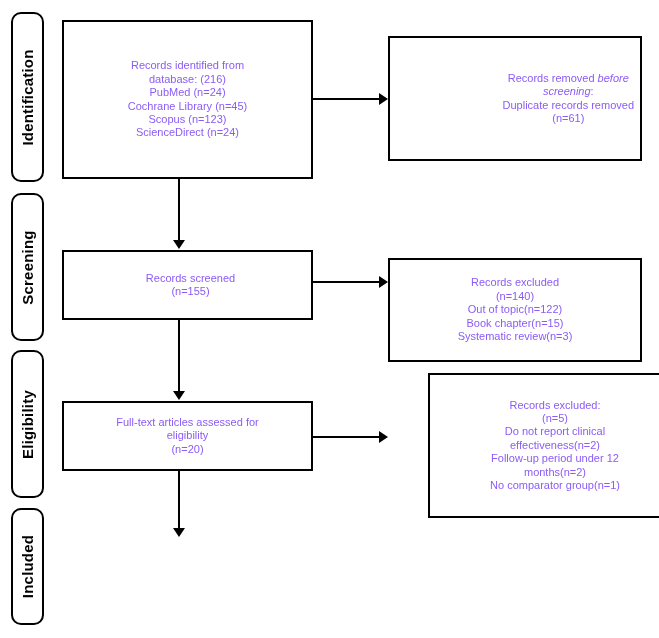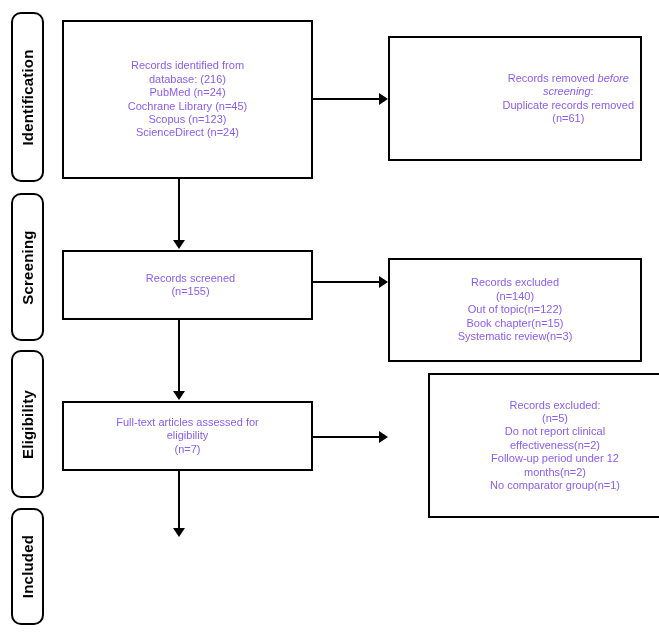--- a/index.html
+++ b/index.html
@@ -148,21 +148,21 @@
 
   <div class="line-h" style="left:313px; top:281px; width:68px;"></div>
   <div class="arrow-right" style="left:379px; top:276px;"></div>
 
   <div class="line-v" style="left:178px; top:320px; width:2px; height:73px;"></div>
   <div class="arrow-down" style="left:173px; top:391px;"></div>
 
   <div class="flow-box" style="left:62px; top:401px; width:251px; height:70px;">
     <span class="btext">Full-text articles assessed for
 eligibility
-(n=7)</span>
+(n=20)</span>
   </div>
 
   <div class="flow-box" style="left:388px; top:373px; width:254px; height:145px;margin-left:40px;">
     <span class="btext">Records excluded:
 (n=5)
 Do not report clinical
 effectiveness(n=2)
 Follow-up period under 12
 months(n=2)
 No comparator group(n=1)</span>

